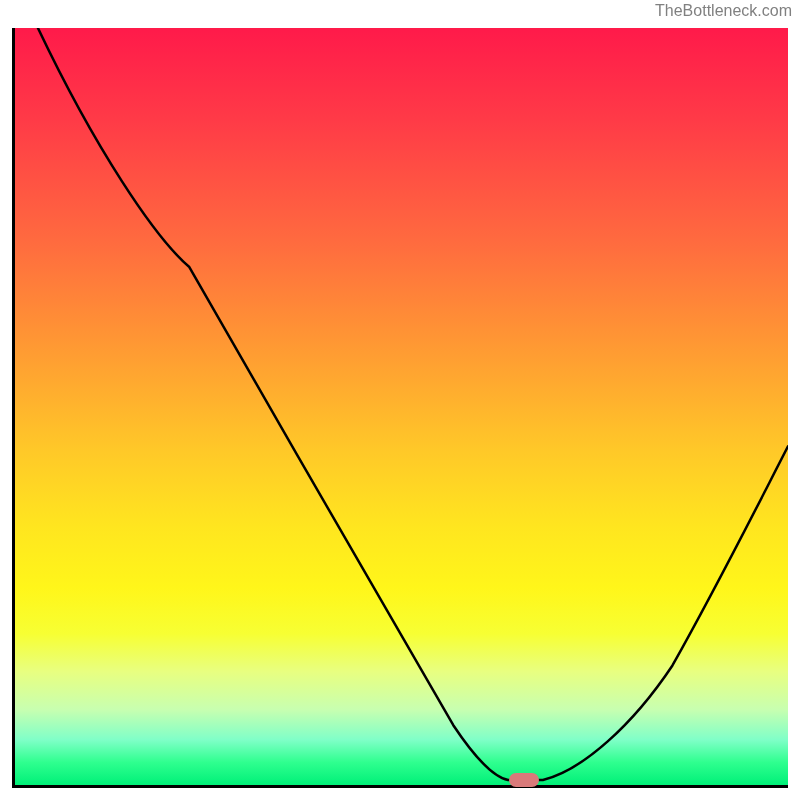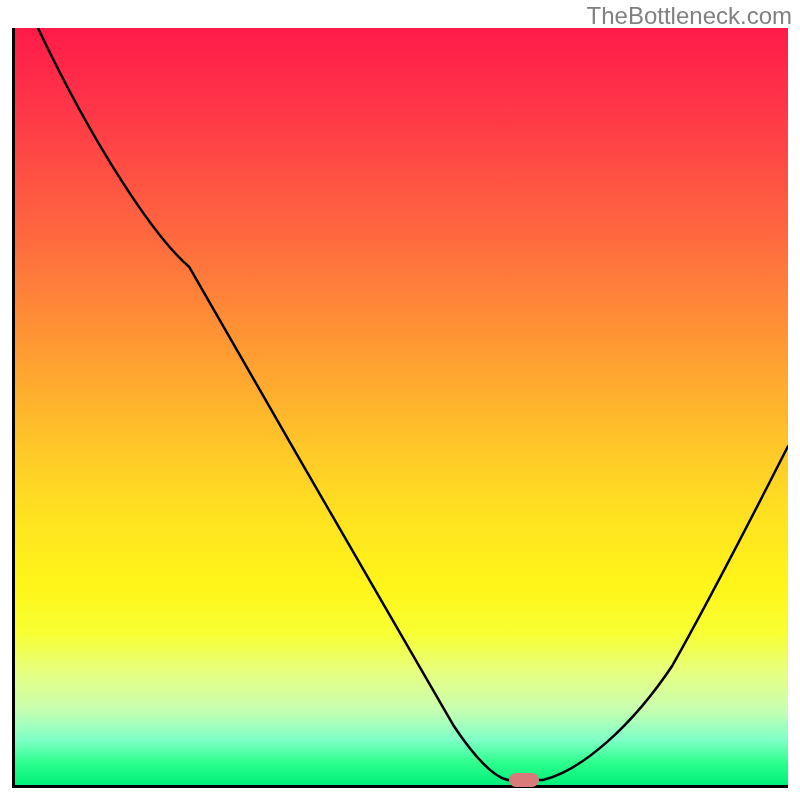--- a/index.html
+++ b/index.html
@@ -9,21 +9,21 @@
   background: #fff;
   font-family: Arial, Helvetica, sans-serif;
   position: relative;
   overflow: hidden;
 }
 .attribution {
   position: absolute;
   top: 2px;
   right: 8px;
   color: #808080;
-  font-size: 24px;
+  font-size: 16px;
   font-weight: 400;
   letter-spacing: 0px;
 }
 .plot {
   position: absolute;
   left: 12px;
   top: 28px;
   width: 776px;
   height: 760px;
   border-left: 3px solid #000;

